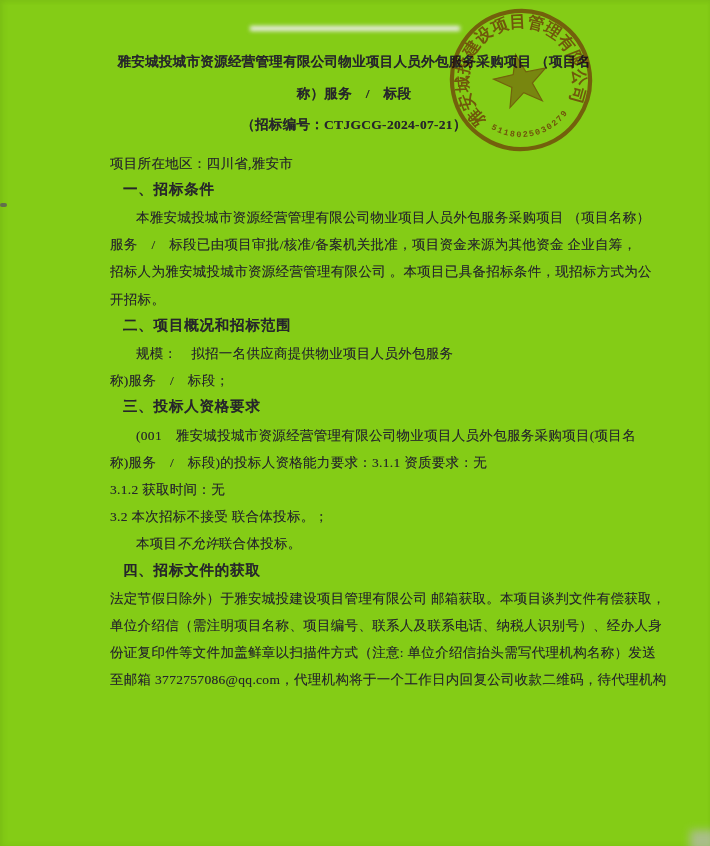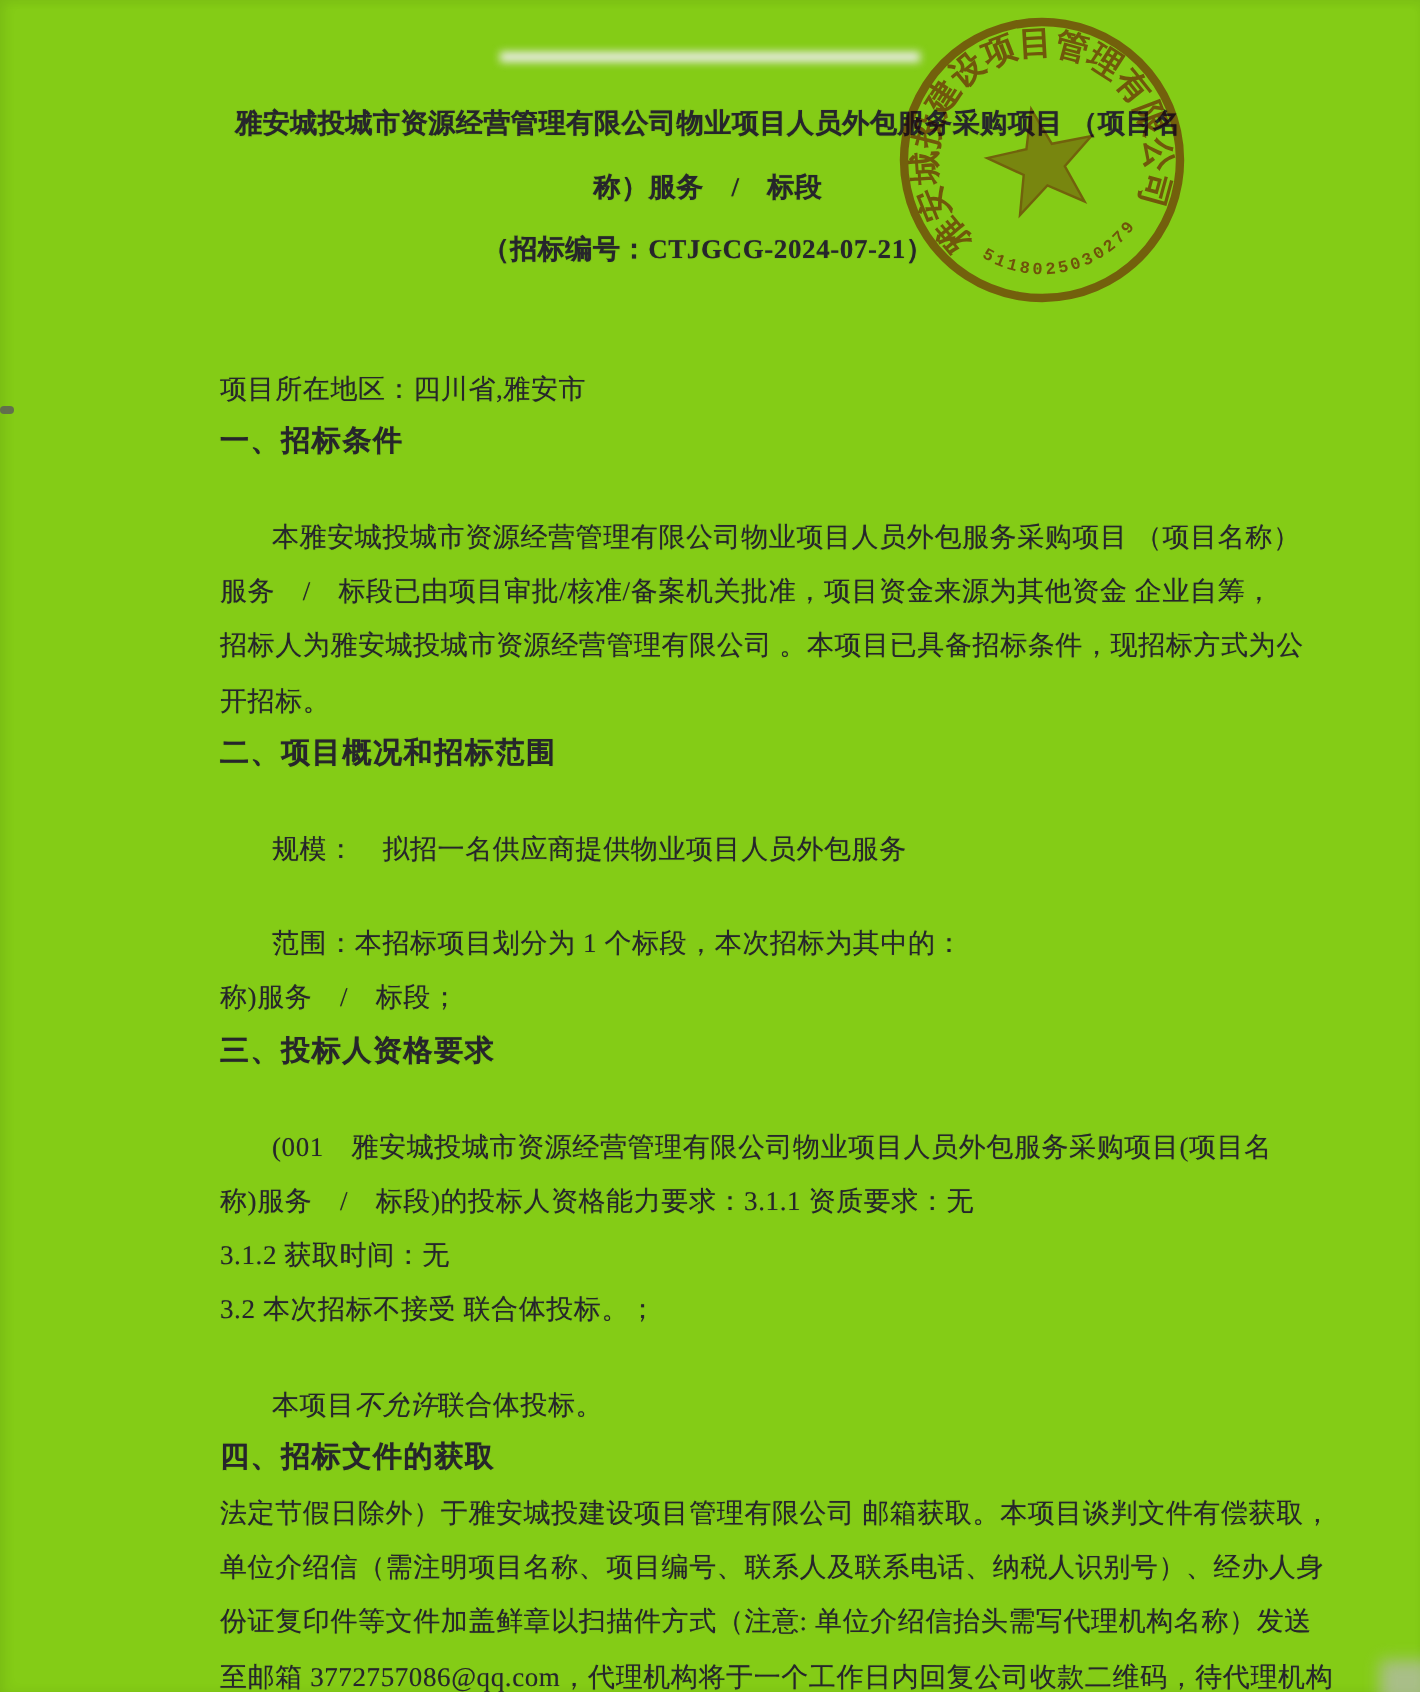--- a/index.html
+++ b/index.html
@@ -24,28 +24,29 @@
     letter-spacing:0.3px;
     text-shadow:0 0 0.5px rgba(38,38,46,0.55);
   }
   .line{
     font-size:13.5px;
     line-height:27.2px;
     white-space:nowrap;
     letter-spacing:0.3px;
     text-shadow:0 0 0.4px rgba(38,38,46,0.45);
   }
-  .loc{margin-top:40px;}
+  .loc{margin-top:9px;}
   .heading{
-    font-family:Liberation Sans, sans-serif;
+    font-family:Liberation Mono, monospace;
     font-weight:bold;
     font-size:14.5px;
     letter-spacing:0.8px;
+    margin-left:13px;
   }
-  .indent{text-indent:26px;margin-top:20px;}
+  .indent{text-indent:26px;}
   .italic-part{font-style:italic;}
   
   .seal{
     position:absolute;
     left:441px;top:0px;
     width:160px;height:160px;
     transform:rotate(-12deg);
     mix-blend-mode:multiply;
     opacity:0.92;
   }
@@ -81,21 +82,20 @@
     <div class="line loc">项目所在地区：四川省,雅安市</div>
 
     <div class="line heading">一、招标条件</div>
     <div class="line indent">本雅安城投城市资源经营管理有限公司物业项目人员外包服务采购项目 （项目名称）</div>
     <div class="line">服务　/　标段已由项目审批/核准/备案机关批准，项目资金来源为其他资金 企业自筹，</div>
     <div class="line">招标人为雅安城投城市资源经营管理有限公司 。本项目已具备招标条件，现招标方式为公</div>
     <div class="line">开招标。</div>
 
     <div class="line heading">二、项目概况和招标范围</div>
     <div class="line indent">规模：　拟招一名供应商提供物业项目人员外包服务</div>
-    <div class="line indent">范围：本招标项目划分为 1 个标段，本次招标为其中的：</div>
     <div class="line">称)服务　/　标段；</div>
 
     <div class="line heading">三、投标人资格要求</div>
     <div class="line indent">(001　雅安城投城市资源经营管理有限公司物业项目人员外包服务采购项目(项目名</div>
     <div class="line">称)服务　/　标段)的投标人资格能力要求：3.1.1 资质要求：无</div>
     <div class="line">3.1.2 获取时间：无</div>
     <div class="line">3.2 本次招标不接受 联合体投标。；</div>
     <div class="line indent"><span>本项目</span><span class="italic-part">不允许</span><span>联合体投标。</span></div>
 
     <div class="line heading">四、招标文件的获取</div>

